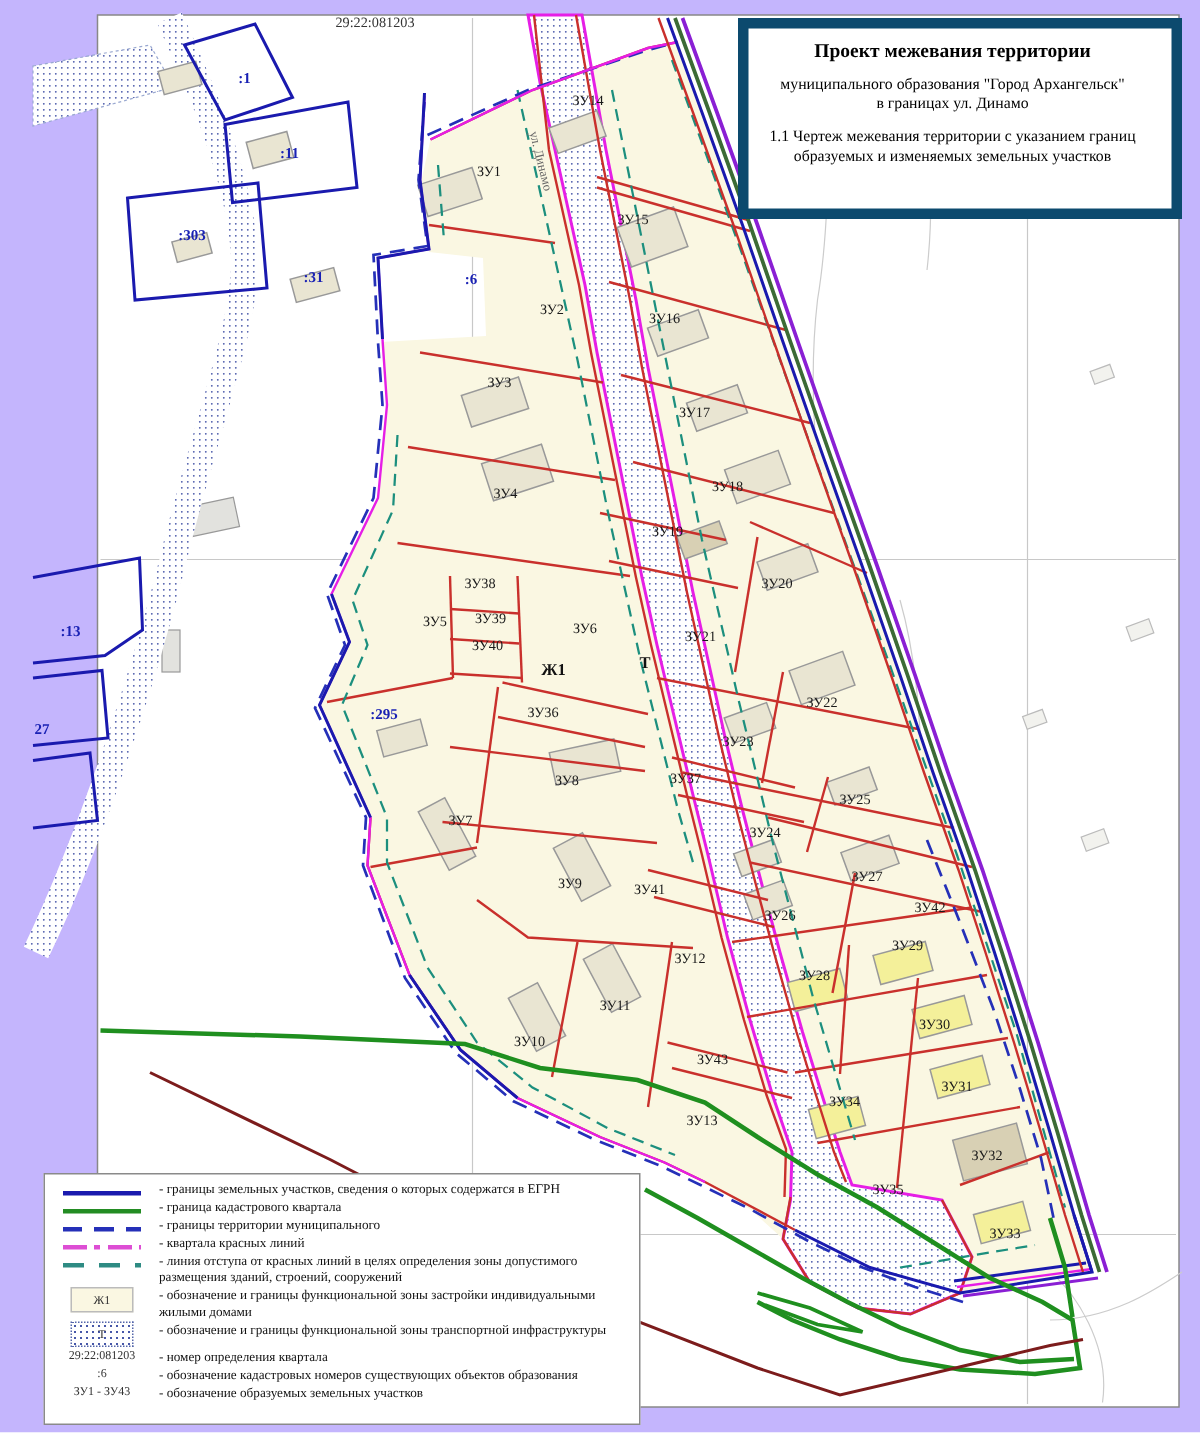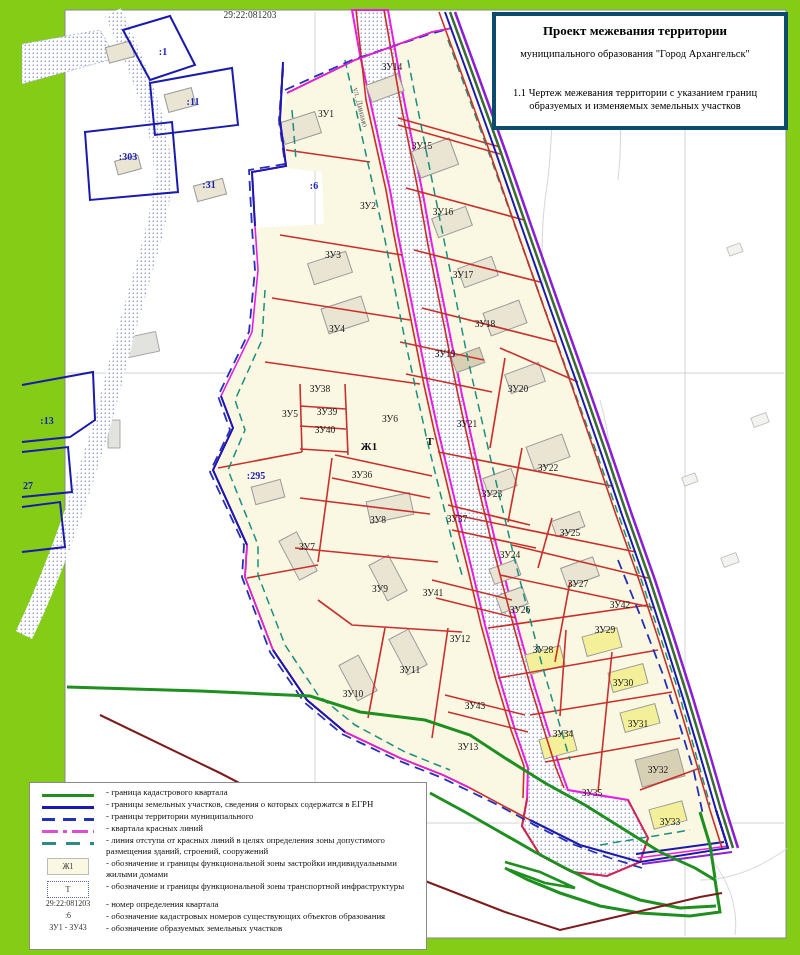--- a/index.html
+++ b/index.html
@@ -1,25 +1,25 @@
 <!DOCTYPE html>
 <html><head>
 <meta charset="utf-8">
 <style>
   html,body{margin:0;padding:0;background:#fff;}
-  #page{position:relative;width:800px;height:955px;background:#84cc16;overflow:hidden;
+  #page{position:relative;width:800px;height:955px;background:#c4b5fd;overflow:hidden;
         font-family:"Liberation Serif", serif;}
   #map-svg{position:absolute;left:0;top:0;}
 
   
-  #title-block{position:absolute;left:492px;top:12px;width:296px;height:118px;
-    background:#fff;border:4px solid #0c4a6e;text-align:center;box-sizing:border-box;padding:7px 10px 0 0;}
+  #title-block{position:absolute;left:492px;top:12px;width:296px;height:134px;
+    background:#fff;border:7px solid #0c4a6e;text-align:center;box-sizing:border-box;padding:7px 10px 0 0;}
   #title-block .t1{font-weight:bold;font-size:13px;margin-bottom:8px;}
   #title-block .t2{font-size:10.5px;line-height:1.25;}
-  #title-block .t4{font-size:10.5px;line-height:1.25;margin-top:26px;}
+  #title-block .t4{font-size:10.5px;line-height:1.25;margin-top:9px;}
 
   
   #legend{position:absolute;left:29px;top:782px;width:398px;min-height:168px;
     background:#fff;border:1px solid #8a8a8a;box-sizing:border-box;padding:4px 8px 5px 8px;}
   #legend .lg-title{font-size:12px;color:#333;margin-bottom:3px;}
   .lg-row{display:flex;align-items:flex-start;margin-bottom:1px;}
   .lg-sw{flex:0 0 60px;width:60px;margin-right:8px;position:relative;min-height:11px;
          display:flex;align-items:center;justify-content:center;}
   .lg-label{font-size:8.8px;line-height:11px;color:#111;}
   .sw-line{width:52px;height:0;margin:5px auto 0 auto;}
@@ -320,36 +320,37 @@
       </g>
   <g id="zone-labels">
         <text x="369" y="450" class="zone-lbl">Ж1</text>
         <text x="430" y="445" class="zone-lbl">Т</text>
       </g>
 </svg>
 
 <div id="title-block">
   <div class="t1">Проект межевания территории</div>
   <div class="t2">муниципального образования "Город Архангельск"</div>
+  <div class="t2">в границах ул. Динамо</div>
   <div class="t4">1.1 Чертеж межевания территории с указанием границ образуемых и изменяемых земельных участков</div>
 </div>
 
 <div id="legend">
   <div id="legend-rows">
         <div class="lg-row">
           <span class="lg-sw">
+            <span class="sw-line line-egrn"></span>
+          </span>
+          <span class="lg-label">- границы земельных участков, сведения о которых содержатся в ЕГРН</span>
+        </div>
+        <div class="lg-row">
+          <span class="lg-sw">
             <span class="sw-line line-quarter"></span>
           </span>
           <span class="lg-label">- граница кадастрового квартала</span>
-        </div>
-        <div class="lg-row">
-          <span class="lg-sw">
-            <span class="sw-line line-egrn"></span>
-          </span>
-          <span class="lg-label">- границы земельных участков, сведения о которых содержатся в ЕГРН</span>
         </div>
         <div class="lg-row">
           <span class="lg-sw">
             <span class="sw-line line-project"></span>
           </span>
           <span class="lg-label">- границы территории муниципального</span>
         </div>
         <div class="lg-row">
           <span class="lg-sw">
             <span class="sw-line line-redline"></span>

